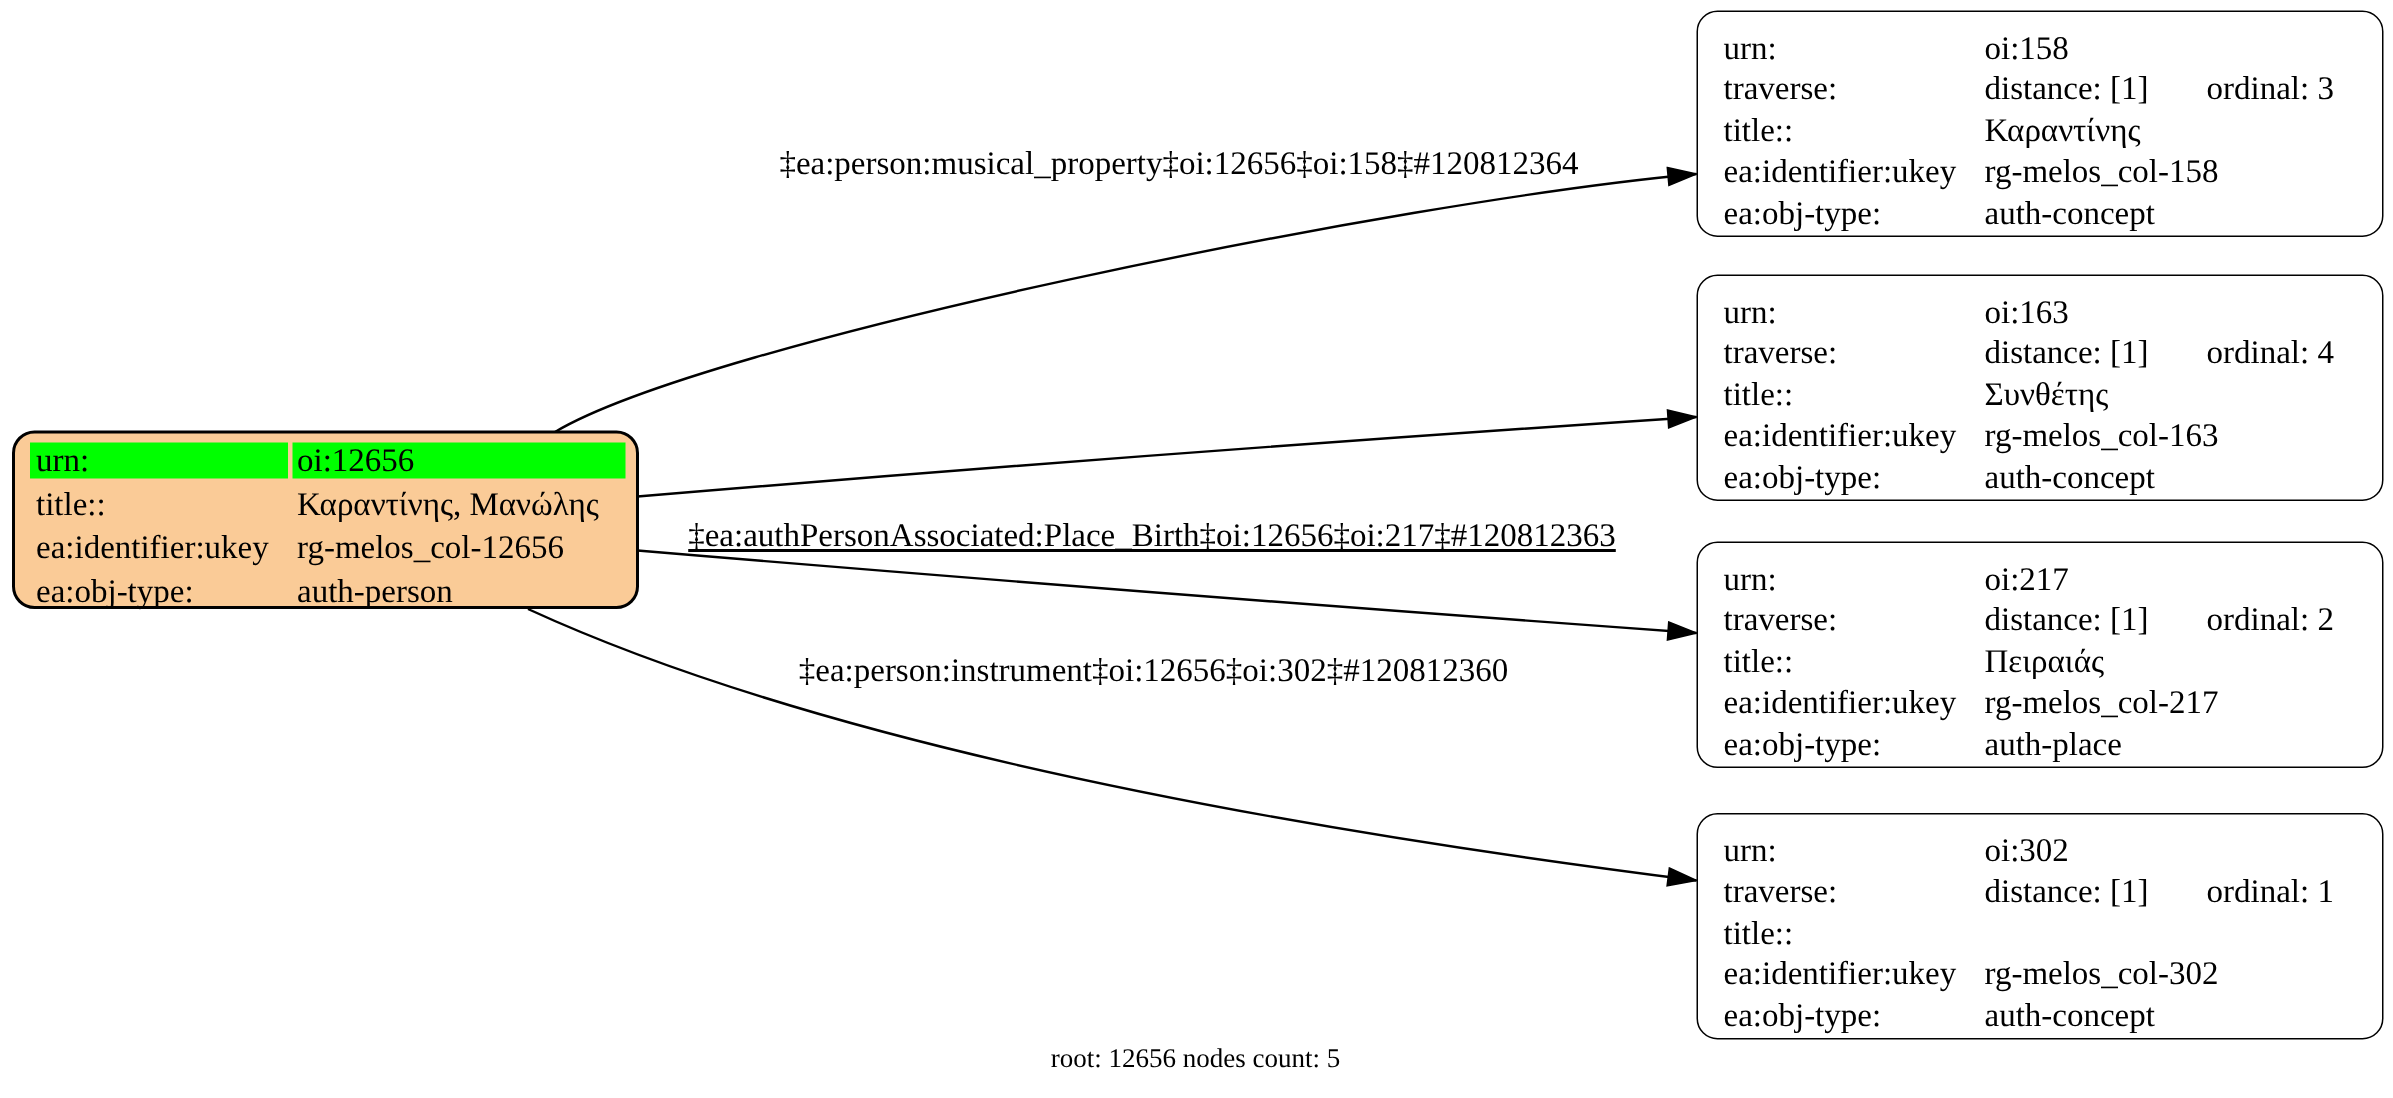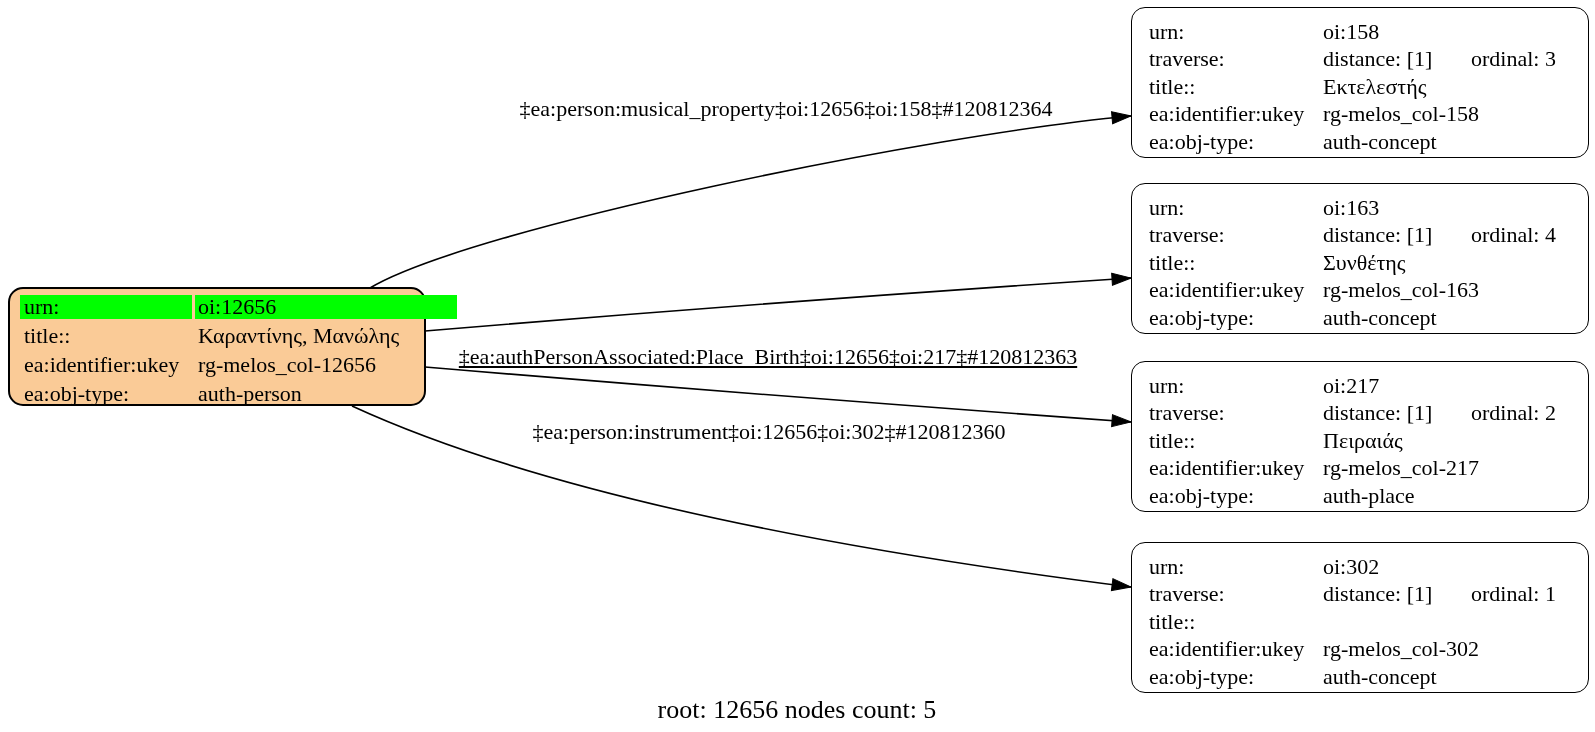--- a/index.html
+++ b/index.html
@@ -25,39 +25,39 @@
     border-width:2px;border-radius:15px;background:#FACB97;
   }
   .rootnode .rows{padding-top:3px;}
   .rootnode .row{height:29px;}
   .rootnode .lbl{margin-left:14px;width:174px;}
   .hl-cell{
     box-sizing:border-box;height:24px;line-height:24px;background:#00FF00;
     white-space:nowrap;overflow:hidden;
   }
   .hl-lbl{margin-left:10px;padding-left:4px;width:172px;flex:0 0 auto;}
-  .hl-val{margin-left:3px;padding-left:3px;width:262px;flex:0 0 auto;}
+  .hl-val{margin-left:3px;padding-left:3px;width:222px;flex:0 0 auto;}
 
   .n158{left:1131px;top:7px;width:458px;height:151px;}
   .n163{left:1131px;top:183px;width:458px;height:151px;}
   .n217{left:1131px;top:361px;width:458px;height:151px;}
   .n302{left:1131px;top:542px;width:458px;height:151px;}
 
   .elabel{
     position:absolute;transform:translateX(-50%);white-space:nowrap;
     line-height:26px;text-align:center;
   }
   .el1{left:786px;top:96px;}
   .el2{left:769px;top:261px;}
   .el3{left:768px;top:344px;text-decoration:underline;}
-  .el4{left:769px;top:419px;}
+  .el4{left:769px;top:434px;}
 
   .caption{
     position:absolute;left:797px;top:695px;transform:translateX(-50%);
-    font-size:26px;white-space:nowrap;
+    font-size:18px;white-space:nowrap;
   }
 </style>
 </head>
 <body>
 
 <div class="canvas">
 
   <svg class="edges" width="1595" height="732" viewBox="0 0 1595 732">
     <defs>
       <marker id="arw" markerUnits="userSpaceOnUse" markerWidth="22" markerHeight="16" refX="20" refY="8" orient="auto">
@@ -101,21 +101,21 @@
         <span class="lbl">urn:</span>
         <span class="val">oi:158</span>
       </div>
       <div class="row">
         <span class="lbl">traverse:</span>
         <span class="val dist">distance: [1]</span>
         <span class="val">ordinal: 3</span>
       </div>
       <div class="row">
         <span class="lbl">title::</span>
-        <span class="val">Εκτελεστής</span>
+        <span class="val">Καραντίνης</span>
       </div>
       <div class="row">
         <span class="lbl">ea:identifier:ukey</span>
         <span class="val">rg-melos_col-158</span>
       </div>
       <div class="row">
         <span class="lbl">ea:obj-type:</span>
         <span class="val">auth-concept</span>
       </div>
     </div>

